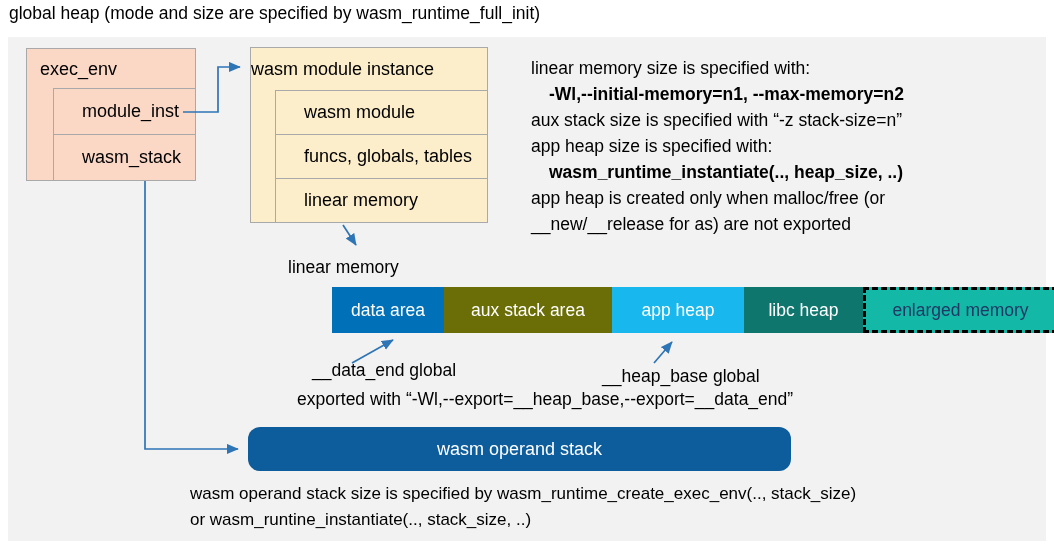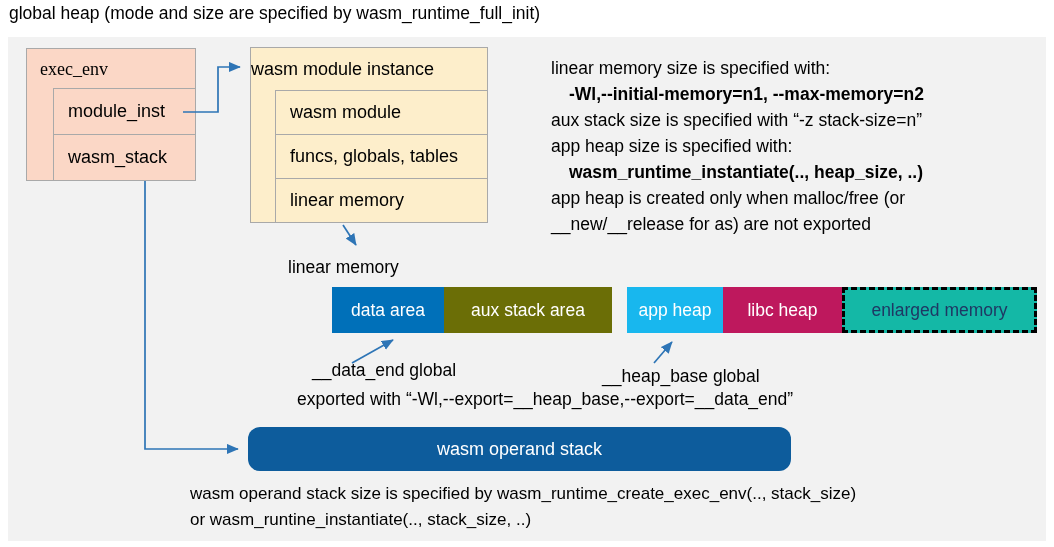--- a/index.html
+++ b/index.html
@@ -4,45 +4,45 @@
 <style>
   html,body { margin:0; padding:0; background:#fff; }
   .canvas {
     position:relative; width:1054px; height:547px; background:#ffffff;
     font-family:"Liberation Sans", sans-serif; color:#000; overflow:hidden;
   }
   .title { position:absolute; left:9px; top:3px; font-size:17.5px; white-space:nowrap; }
   .panel { position:absolute; left:8px; top:37px; width:1038px; height:504px; background:var(--panel-bg,#f2f2f2); }
 
   .box { position:absolute; border:1px solid var(--box-border,#a9a9a9); box-sizing:border-box;
-         font-size:18px; display:flex; align-items:center; padding-left:14px; }
+         font-size:18px; display:flex; align-items:center; padding-left:28px; }
   .peach { background:var(--exec-env-fill,#fbd7c6); }
   .cream { background:var(--module-instance-fill,#fdeecb); }
 
   .exec-outer   { left:26px;  top:48px;  width:170px; height:133px; padding:0; display:block; }
-  .exec-hdr     { height:40px; display:flex; align-items:center; padding-left:13px;font-family:Liberation Serif, serif; }
+  .exec-hdr     { height:40px; display:flex; align-items:center; padding-left:13px; }
   .exec-child1  { left:53px;  top:88px;  width:143px; height:47px; }
   .exec-child2  { left:53px;  top:134px; width:143px; height:47px; }
 
   .mi-outer { left:250px; top:47px;  width:238px; height:176px; padding:0; display:block; }
   .mi-hdr   { height:43px; display:flex; align-items:center; }
   .mi-row1  { left:275px; top:90px;  width:213px; height:45px; }
   .mi-row2  { left:275px; top:134px; width:213px; height:45px; }
   .mi-row3  { left:275px; top:178px; width:213px; height:45px; }
 
   .notes-right { position:absolute; left:531px; top:55px; font-size:17.5px; line-height:26px; }
-  .notes-right .line { white-space:nowrap;margin-left:20px; }
+  .notes-right .line { white-space:nowrap; }
   .notes-right .indent { padding-left:18px;font-weight:bold; }
 
   .lm-label { position:absolute; left:288px; top:257px; font-size:17.5px; }
 
   .membar { position:absolute; left:288px; top:287px; height:46px; display:flex; }
   .seg { display:flex; align-items:center; justify-content:center; font-size:17.5px;
          box-sizing:border-box; white-space:nowrap; }
-  .seg0 { width:112px;margin-left:44px; } .seg1 { width:168px; } .seg2 { width:96px;margin-left:15px; }
+  .seg0 { width:112px;margin-left:44px; } .seg1 { width:168px; } .seg2 { width:132px; }
   .seg3 { width:119px; } .seg4 { width:195px; border:3px dashed #000; }
 
   .ann { position:absolute; font-size:17.5px; white-space:nowrap; }
   .ann-data-end  { left:312px; top:360px; }
   .ann-heap-base { left:602px; top:366px; }
   .ann-exported  { left:297px; top:389px; }
 
   .opstack { position:absolute; left:248px; top:427px; width:543px; height:44px;
              background:var(--operand-stack-fill,#0d5c9c); color:#fff; font-size:18px;
              display:flex; align-items:center; justify-content:center;border-radius:12px; }
@@ -83,21 +83,21 @@
     <div class="line indent">wasm_runtime_instantiate(.., heap_size, ..)</div>
     <div class="line">app heap is created only when malloc/free (or</div>
     <div class="line">__new/__release for as) are not exported</div>
   </div>
 
   <div class="lm-label">linear memory</div>
   <div class="membar">
     <div class="seg seg0" style="background: rgb(0, 112, 185); color: rgb(255, 255, 255);">data area</div>
     <div class="seg seg1" style="background: rgb(107, 110, 6); color: rgb(255, 255, 255);">aux stack area</div>
     <div class="seg seg2" style="background: rgb(24, 183, 238); color: rgb(255, 255, 255);">app heap</div>
-    <div class="seg seg3" style="background: #be185d; color: rgb(255, 255, 255);">libc heap</div>
+    <div class="seg seg3" style="background: #0f766e; color: rgb(255, 255, 255);">libc heap</div>
     <div class="seg seg4" style="background: #14b8a6; color: rgb(31, 56, 100);">enlarged memory</div>
   </div>
 
   <div class="ann ann-data-end">__data_end global</div>
   <div class="ann ann-heap-base">__heap_base global</div>
   <div class="ann ann-exported">exported with “-Wl,--export=__heap_base,--export=__data_end”</div>
 
   <div class="opstack">wasm operand stack</div>
 
   <div class="bottom-notes">

